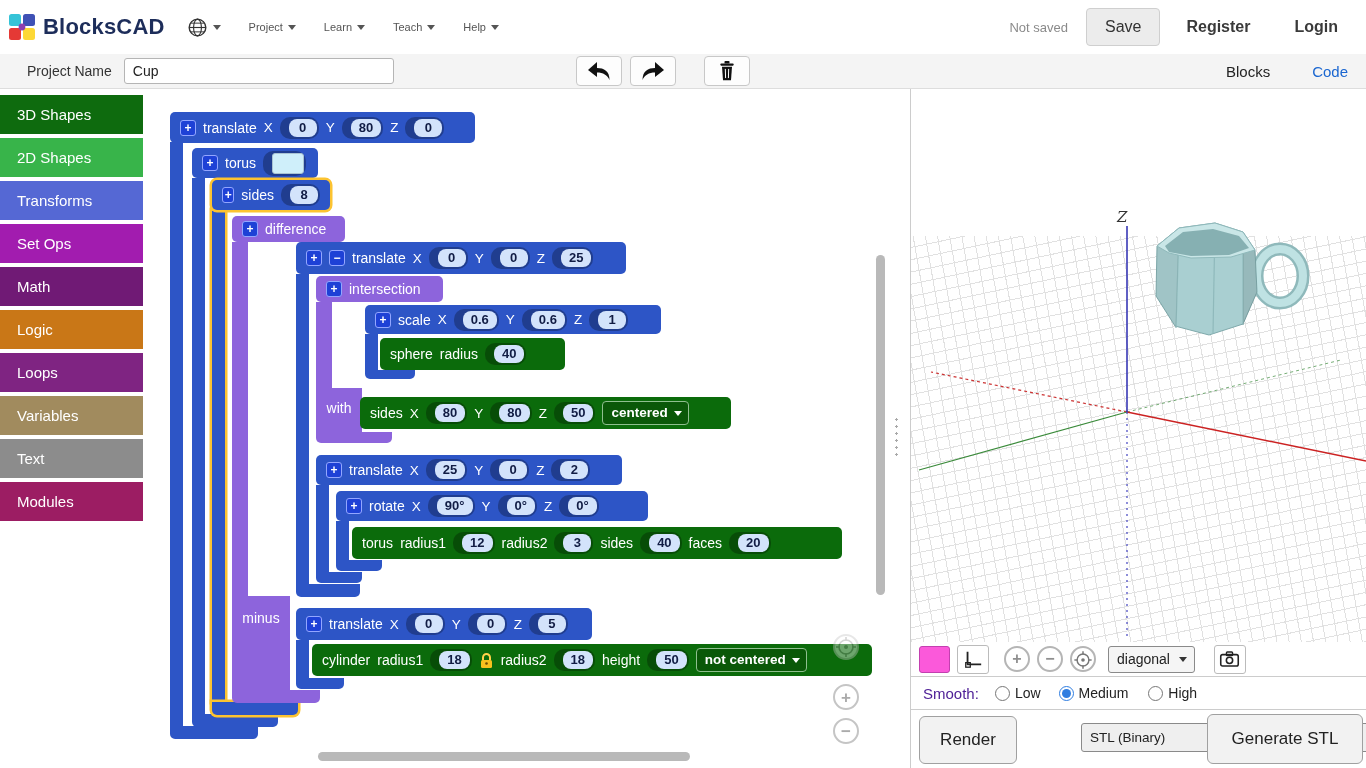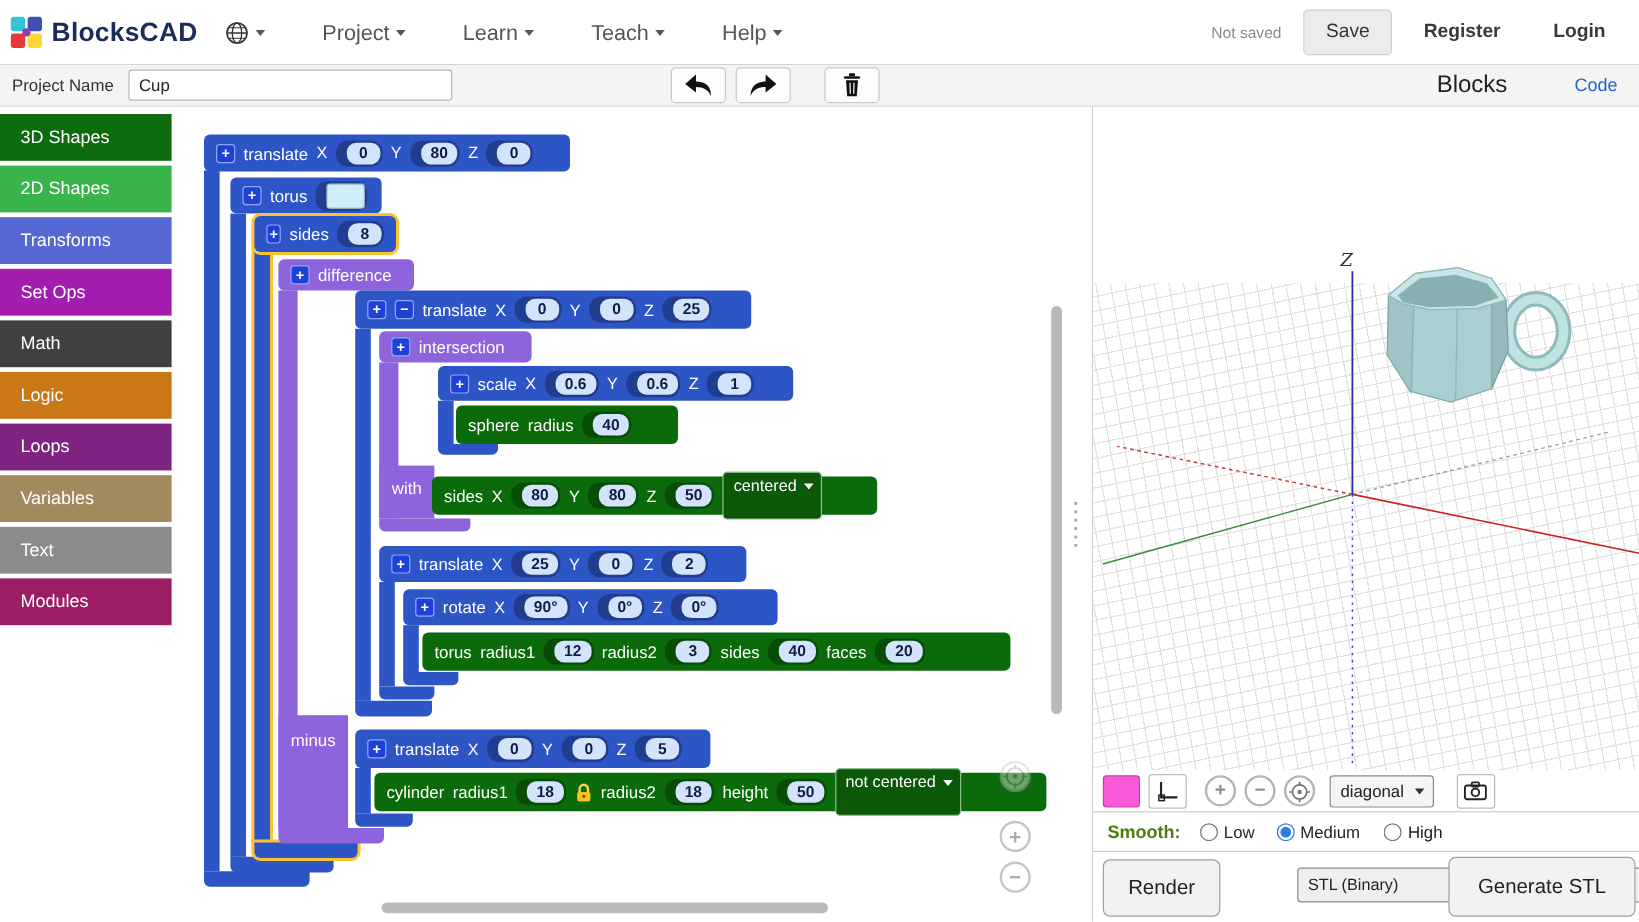--- a/index.html
+++ b/index.html
@@ -3,37 +3,37 @@
 <meta charset="utf-8">
 <style>
   html,body{margin:0;padding:0;width:1366px;height:768px;overflow:hidden;background:#fff;
     font-family:"Liberation Sans",sans-serif;-webkit-font-smoothing:antialiased;}
   .abs{position:absolute;}
   
   .navbar{position:absolute;left:0;top:0;width:1366px;height:54px;background:#fff;
     border-bottom:1px solid #000000;display:flex;align-items:center;z-index:20;}
   .brand{display:flex;align-items:center;gap:7px;margin-left:8px;}
   .brand-text{font-size:22px;font-weight:bold;color:#1d2d5a;letter-spacing:.2px;}
-  .navitem{font-size:18px;color:#555;margin-left:48px;display:flex;align-items:center;cursor:pointer;}
+  .navitem{font-size:11px;color:#555;margin-left:28px;display:flex;align-items:center;cursor:pointer;}
   .car{display:inline-block;width:0;height:0;border:4px solid transparent;border-top:5px solid #555;margin-left:5px;margin-top:4px;}
   .globe{margin-left:22px;display:flex;align-items:center;cursor:pointer;}
   .nav-status{color:#8a8a8a;font-size:13px;margin-right:18px;}
   .save-btn{background:#ececec;border:1px solid #cfcfcf;border-radius:4px;padding:9px 18px;
     font-size:16px;color:#333;margin-right:26px;cursor:pointer;}
   .nav-bold{font-size:16px;font-weight:bold;color:#3a3a3a;margin-right:44px;cursor:pointer;}
   .spacer{flex:1;}
   
   .toolbar{position:absolute;left:0;top:54px;width:1366px;height:34px;background:#f4f4f4;
     border-bottom:1px solid #ddd;display:flex;align-items:center;z-index:20;}
-  .pn-label{font-size:14px;color:#333;margin-left:10px;}
+  .pn-label{font-size:14px;color:#333;margin-left:27px;}
   .pn-input{margin-left:12px;width:252px;height:24px;border:1px solid #b5b5b5;border-radius:3px;
     padding:0 8px;font-size:14px;color:#222;background:#fff;font-family:"Liberation Sans",sans-serif;}
   .tb-btn{width:44px;height:28px;background:#fdfdfd;border:1px solid #c8c8c8;border-radius:4px;
     display:flex;align-items:center;justify-content:center;cursor:pointer;}
-  .tab-blocks{font-size:20px;color:#222;margin-right:56px;cursor:pointer;}
+  .tab-blocks{font-size:15px;color:#222;margin-right:42px;cursor:pointer;}
   .tab-code{font-size:15px;color:#1a66d0;margin-right:18px;cursor:pointer;}
   
   .sidebar{position:absolute;left:0;top:88px;width:143px;bottom:0;background:#fff;padding-top:7px;z-index:15;}
   .cat{height:39px;margin-bottom:4px;color:#fff;display:flex;align-items:center;
     padding-left:17px;font-size:15px;cursor:pointer;}
   
   .workspace{position:absolute;left:143px;top:88px;width:767px;height:680px;background:#fff;overflow:hidden;}
   .blk{position:absolute;display:flex;align-items:center;gap:7px;color:#fff;font-size:14px;
     padding:0 10px;border-radius:5px;box-sizing:border-box;z-index:2;cursor:grab;}
   .part{position:absolute;z-index:1;}
@@ -43,21 +43,21 @@
   .gr{background:#0b6b0b;}
   .lbl{white-space:nowrap;}
   .axl{font-size:13.5px;}
   .pm{width:16px;height:16px;border-radius:3px;background:#1e41d6;border:1px solid #93a6ff;
     color:#fff;font-size:12px;line-height:14px;text-align:center;font-weight:bold;box-sizing:border-box;cursor:pointer;}
   .sock{display:flex;align-items:center;background:rgba(0,0,0,.28);border-radius:10px;padding:2px 2px 2px 9px;}
   .fld{background:#d3e3fb;color:#111c44;border-radius:8px;height:18px;line-height:18px;
     padding:0 8px;font-size:13px;font-weight:bold;text-align:center;min-width:12px;cursor:text;}
   .csw{width:30px;height:19px;background:#cfeffa;border:1px solid #a9c3d3;border-radius:3px;cursor:pointer;}
   .ddg{position:relative;background:#0a5808;border:1px solid #8fbf8f;border-radius:4px;color:#fff;
-    padding:0 20px 16px 8px;height:22px;line-height:22px;font-size:13.5px;white-space:nowrap;cursor:pointer;}
+    padding:0 20px 0 8px;height:22px;line-height:22px;font-size:13.5px;white-space:nowrap;cursor:pointer;font-weight:bold;}
   .ddg::after{content:"";position:absolute;right:6px;top:9px;border:4px solid transparent;border-top:5px solid #fff;}
   .hl{box-shadow:0 0 0 2.5px #fcc331;}
   .armtext{color:#fff;font-size:14px;}
   .vsb{position:absolute;left:733px;top:167px;width:9px;height:340px;background:#b9b9b9;border-radius:5px;z-index:4;cursor:pointer;}
   .hsb{position:absolute;left:175px;top:664px;width:372px;height:9px;background:#b9b9b9;border-radius:5px;z-index:4;cursor:pointer;}
   .zc{position:absolute;width:26px;height:26px;border-radius:50%;border:2px solid #c5c5c5;background:#fff;
     color:#ababab;font-size:17px;font-weight:bold;text-align:center;line-height:23px;box-sizing:border-box;z-index:5;cursor:pointer;}
   .dots{position:absolute;left:750px;top:328px;width:7px;height:40px;z-index:5;
     background-image:radial-gradient(#a8a8a8 1.2px,transparent 1.4px);background-size:7px 7px;}
   
@@ -73,21 +73,21 @@
   .pinkbtn{width:29px;height:25px;background:#fb59da;border:1px solid #c33fb0;border-radius:3px;cursor:pointer;}
   .sqbtn{width:30px;height:27px;background:#fff;border:1px solid #bbb;border-radius:3px;
     display:flex;align-items:center;justify-content:center;cursor:pointer;}
   .rc{width:26px;height:26px;border-radius:50%;border:2px solid #b5b5b5;background:#fff;color:#8f8f8f;
     font-size:16px;font-weight:bold;text-align:center;line-height:22px;box-sizing:border-box;cursor:pointer;}
   .sel{position:relative;background:#f5f5f5;border:1px solid #8a8a8a;border-radius:3px;height:25px;
     line-height:25px;font-size:14px;color:#222;padding:0 24px 0 8px;cursor:pointer;white-space:nowrap;}
   .sel::after{content:"";position:absolute;right:7px;top:10px;border:4px solid transparent;border-top:5px solid #333;}
   .vrow2{position:absolute;left:0;top:588px;width:455px;height:34px;border-top:1px solid #ccc;border-bottom:1px solid #ccc;
     display:flex;align-items:center;box-sizing:border-box;padding-left:12px;background:#fff;}
-  .smooth-label{font-size:15px;font-weight:bold;color:#4d7c0f;}
+  .smooth-label{font-size:15px;font-weight:normal;color:#4c1d95;}
   .radio-wrap{display:flex;align-items:center;gap:5px;font-size:14px;color:#222;}
   input[type=radio]{width:15px;height:15px;accent-color:#2f7de0;margin:0;cursor:pointer;}
   .vrow3{position:absolute;left:0;top:622px;width:455px;height:58px;background:#fff;}
   .bigbtn{position:absolute;background:#f2f2f2;border:1.5px solid #a0a0a0;border-radius:6px;
     font-size:17px;color:#222;display:flex;align-items:center;justify-content:center;cursor:pointer;
     font-family:"Liberation Sans",sans-serif;}
 </style>
 </head>
 <body>
 
@@ -170,21 +170,21 @@
     </div>
   <div class="cat" style="background: rgb(56, 180, 74);">
       <span>2D Shapes</span>
     </div>
   <div class="cat" style="background: rgb(85, 104, 212);">
       <span>Transforms</span>
     </div>
   <div class="cat" style="background: #a21caf;">
       <span>Set Ops</span>
     </div>
-  <div class="cat" style="background: #404040;">
+  <div class="cat" style="background: #701a75;">
       <span>Math</span>
     </div>
   <div class="cat" style="background: rgb(201, 119, 23);">
       <span>Logic</span>
     </div>
   <div class="cat" style="background: rgb(127, 36, 130);">
       <span>Loops</span>
     </div>
   <div class="cat" style="background: rgb(161, 139, 94);">
       <span>Variables</span>

